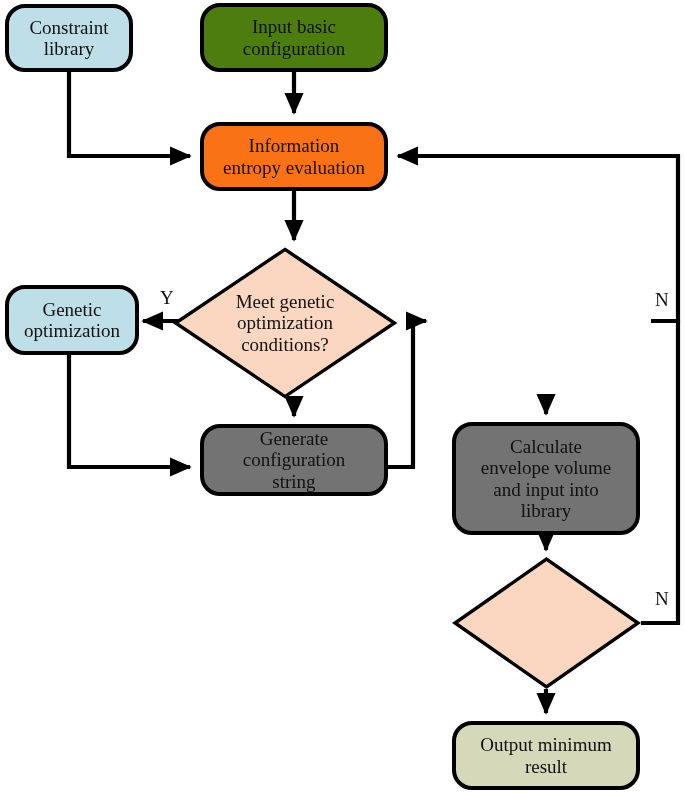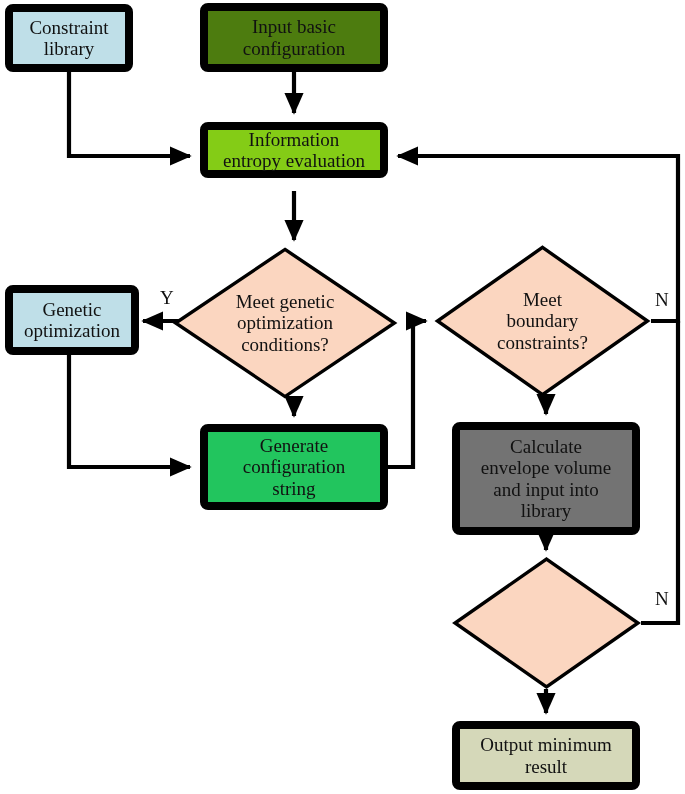--- a/index.html
+++ b/index.html
@@ -27,22 +27,22 @@
     position: absolute;
     box-sizing: border-box;
     display: flex;
     align-items: center;
     justify-content: center;
     text-align: center;
     color: #111111;
     z-index: 2;
   }
   .proc {
-    border: 8px solid #a16207;
-    border-radius: 8px;
+    border: 4px solid #a16207;
+    border-radius: 20px;
   }
   .proc .label {
     line-height: 1.12;
     padding: 0 4px;
   }
   .decision {
     background: transparent;
     border: none;
   }
   .decision .dia-svg {
@@ -106,43 +106,37 @@
   </svg>
 
   <div class="node proc" style="left: 5px; top: 4px; width: 128px; height: 68px; font-size: 19px; background: rgb(191, 223, 232); border-color: rgb(0, 0, 0);">
     <div class="label">Constraint<br>library</div>
   </div>
 
   <div class="node proc" style="left: 200px; top: 3px; width: 188px; height: 69px; font-size: 19px; background: #4d7c0f; border-color: rgb(0, 0, 0);">
     <div class="label">Input basic<br>configuration</div>
   </div>
 
-  <div class="node proc" style="left: 200px; top: 122px; width: 188px; height: 56px; font-size: 19px; background: #84cc16; border-color: rgb(0, 0, 0);">
+  <div class="node proc" style="left: 200px; top: 122px; width: 188px; height: 69px; font-size: 19px; background: #f97316; border-color: rgb(0, 0, 0);">
     <div class="label">Information<br>entropy evaluation</div>
   </div>
 
   <div class="node proc" style="left: 5px; top: 285px; width: 134px; height: 70px; font-size: 19px; background: rgb(191, 223, 232); border-color: rgb(0, 0, 0);">
     <div class="label">Genetic<br>optimization</div>
   </div>
 
   <div class="node decision" style="left: 172px; top: 247px; width: 226px; height: 152px; font-size: 19px;">
     <svg class="dia-svg" viewBox="0 0 100 100" preserveAspectRatio="none">
       <polygon points="50,1.6 98.4,50 50,98.4 1.6,50" fill="#fbd6c0" stroke="#000000" stroke-width="3.4" vector-effect="non-scaling-stroke"></polygon>
     </svg>
     <div class="label">Meet genetic<br>optimization<br>conditions?</div>
   </div>
 
-  <div class="node decision" style="left: 434px; top: 245px; width: 217px; height: 152px; font-size: 19px;">
-    <svg class="dia-svg" viewBox="0 0 100 100" preserveAspectRatio="none">
-      <polygon points="50,1.6 98.4,50 50,98.4 1.6,50" fill="#fbd6c0" stroke="#000000" stroke-width="3.4" vector-effect="non-scaling-stroke"></polygon>
-    </svg>
-    <div class="label">Meet<br>boundary<br>constraints?</div>
-  </div>
 
-  <div class="node proc" style="left: 200px; top: 424px; width: 188px; height: 86px; font-size: 19px; background: #22c55e; border-color: rgb(0, 0, 0);">
+  <div class="node proc" style="left: 200px; top: 424px; width: 188px; height: 72px; font-size: 19px; background: #737373; border-color: rgb(0, 0, 0);">
     <div class="label">Generate<br>configuration<br>string</div>
   </div>
 
   <div class="node proc" style="left: 452px; top: 422px; width: 188px; height: 113px; font-size: 19px; background: #737373; border-color: rgb(0, 0, 0);">
     <div class="label">Calculate<br>envelope volume<br>and input into<br>library</div>
   </div>
 
   <div class="node decision" style="left: 452px; top: 557px; width: 189px; height: 132px; font-size: 19px;">
     <svg class="dia-svg" viewBox="0 0 100 100" preserveAspectRatio="none">
       <polygon points="50,1.6 98.4,50 50,98.4 1.6,50" fill="#fbd6c0" stroke="#000000" stroke-width="3.4" vector-effect="non-scaling-stroke"></polygon>

